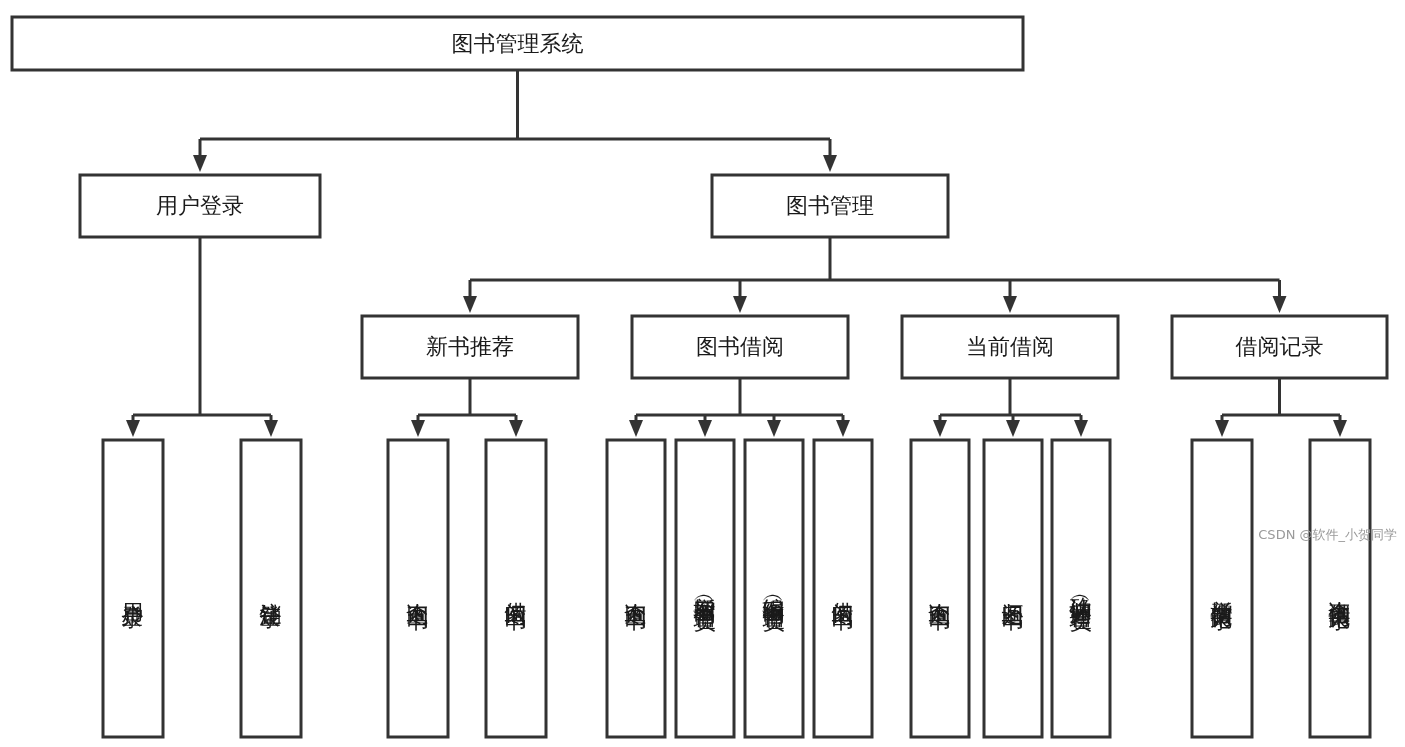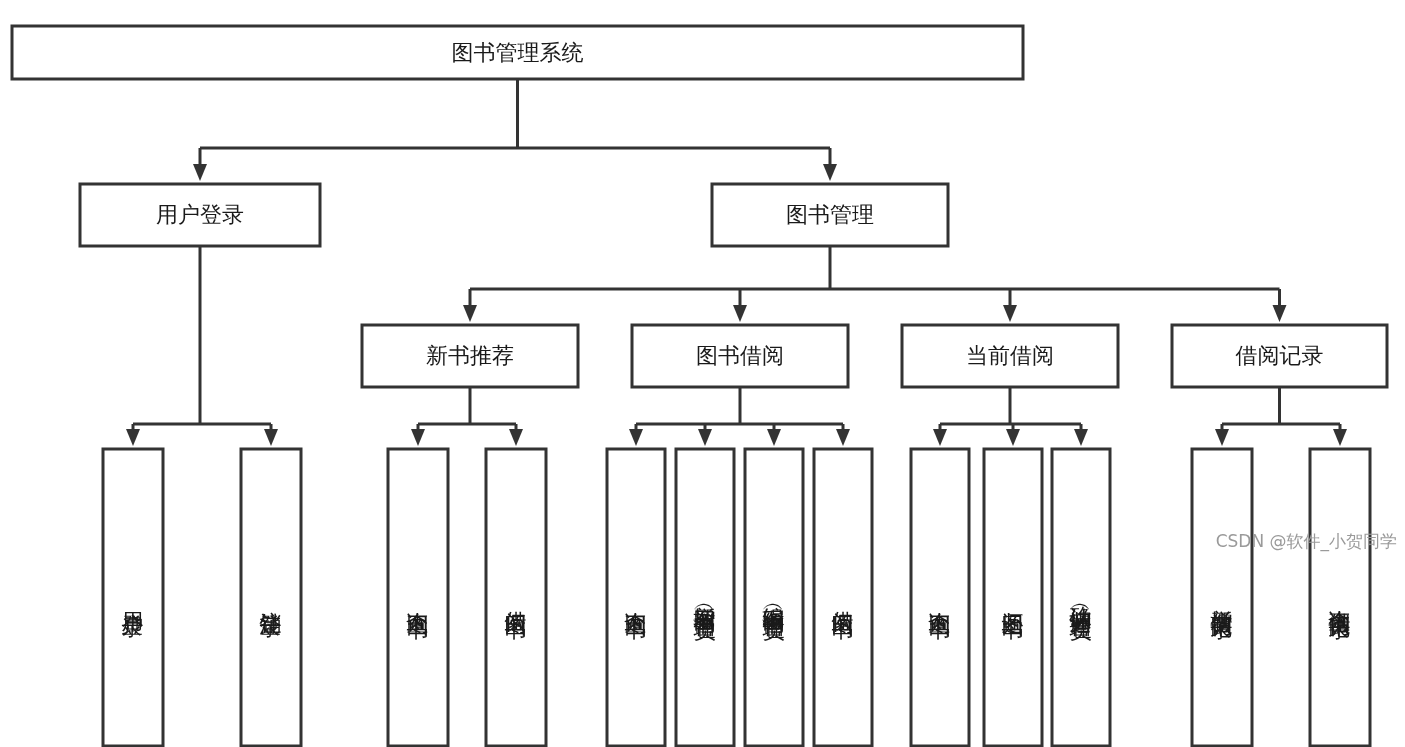--- a/index.html
+++ b/index.html
@@ -11,21 +11,21 @@
   body {
     width: 1405px;
     height: 747px;
     position: relative;
     font-family: "DejaVu Sans", "Liberation Sans", sans-serif;
     overflow: hidden;
   }
   #diagram-root {
     position: absolute;
     left: 0;
-    top: 12px;
+    top: 3px;
     width: 1405px;
     height: 545px;
   }
   svg.flow {
     display: block;
     width: 1405px;
     height: 747px;
   }
   .node-rect {
     fill: #ffffff;
@@ -55,21 +55,21 @@
   }
   .arrow-head {
     fill: #333333;
     stroke: none;
   }
   .watermark {
     position: absolute;
     right: 8px;
     bottom: 4px;
     font-family: "DejaVu Sans", "Liberation Sans", sans-serif;
-    font-size: 17px;
+    font-size: 13px;
     color: #9a9a9a;
     white-space: nowrap;
     pointer-events: none;
     user-select: none;
   }
 </style>
 </head>
 <body>
 
 <div id="diagram-root">

